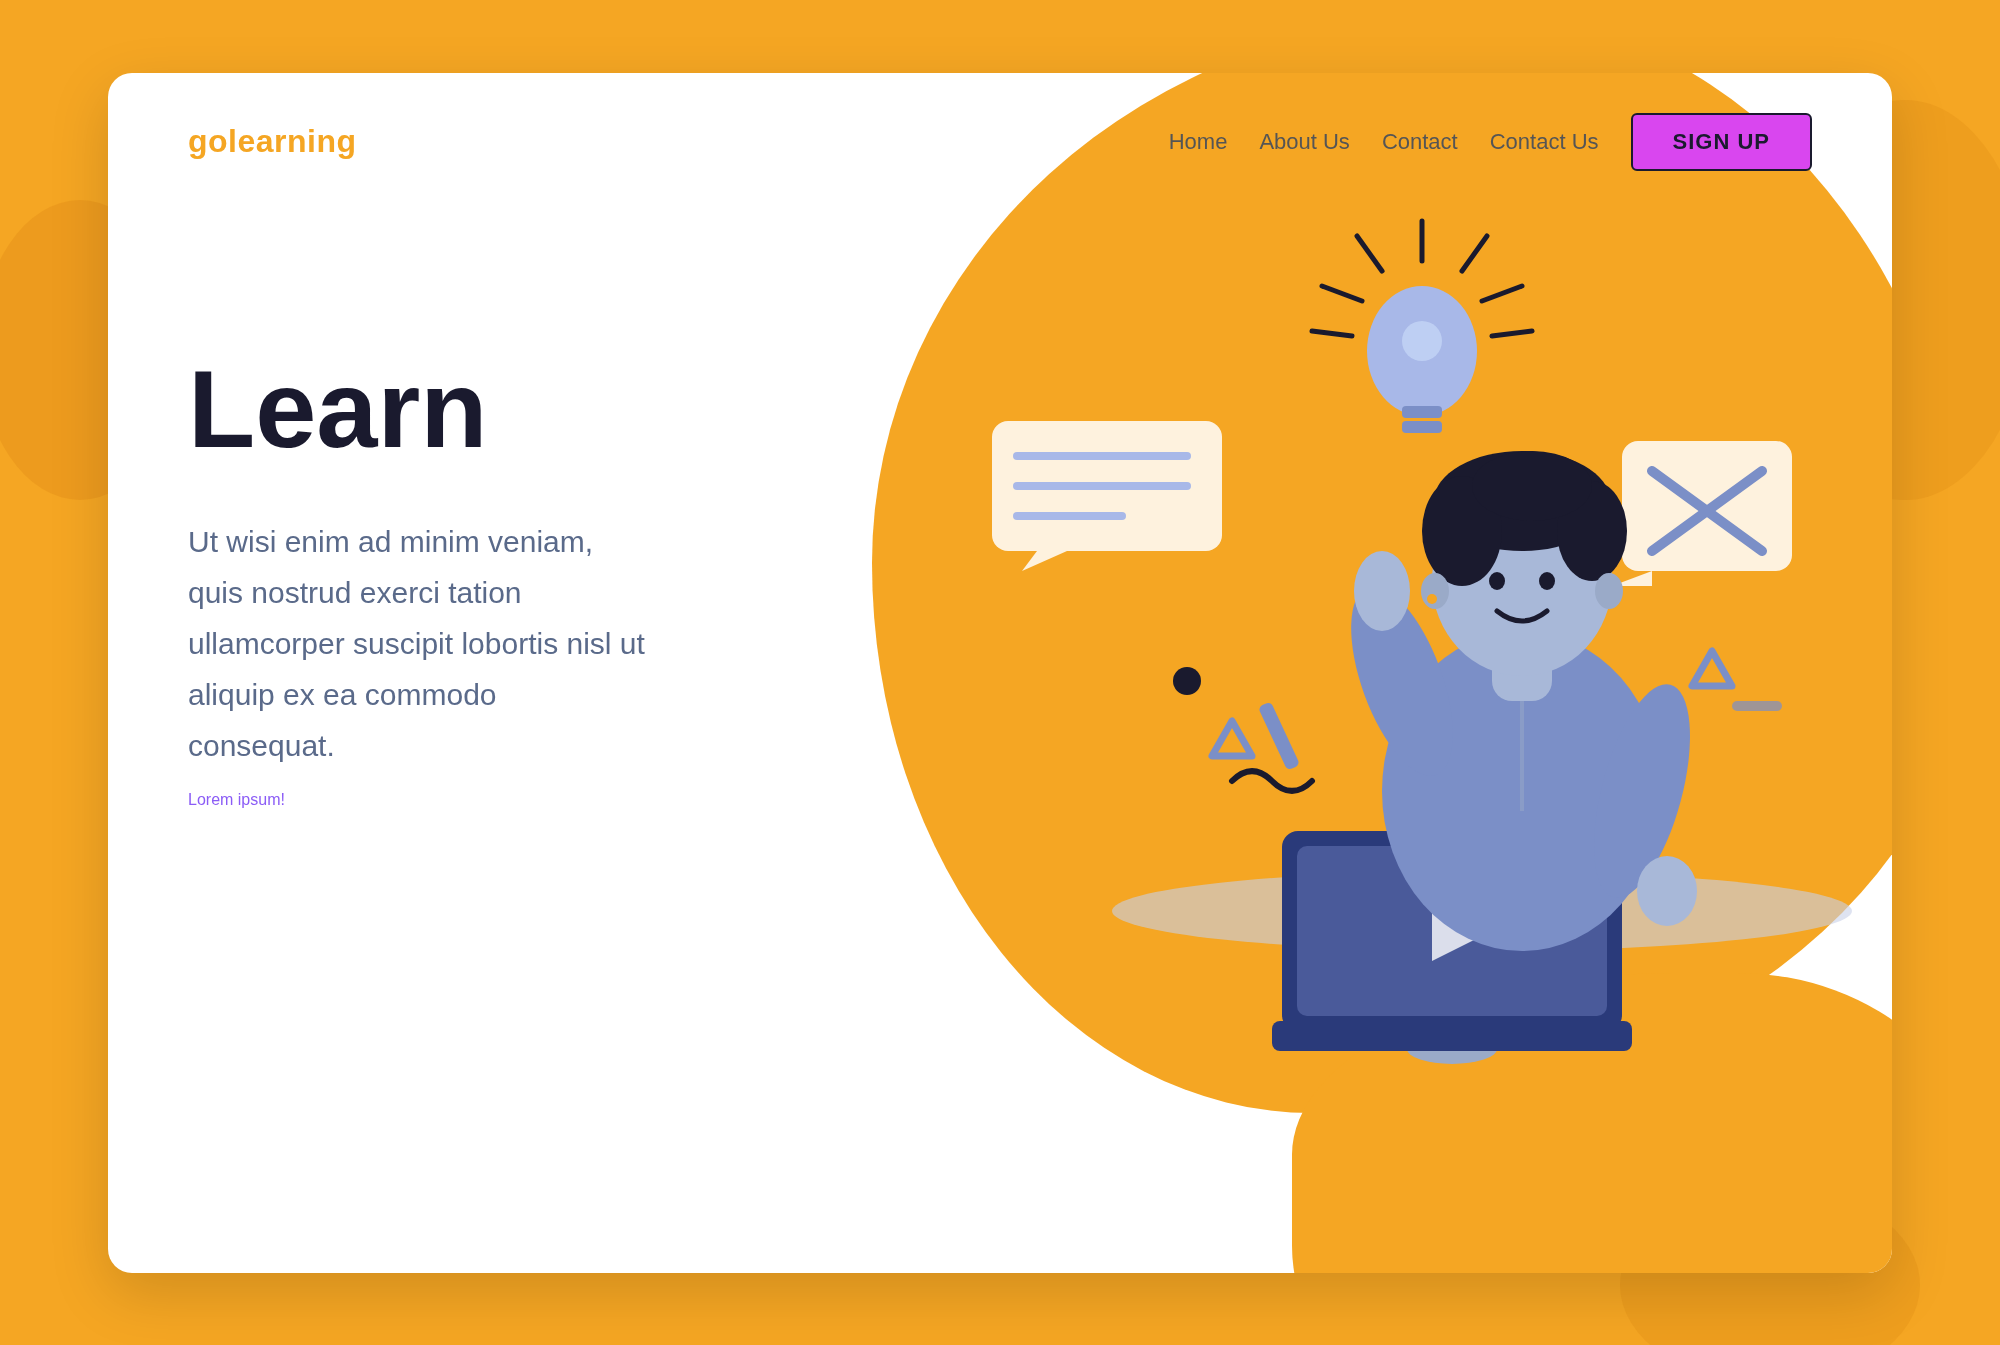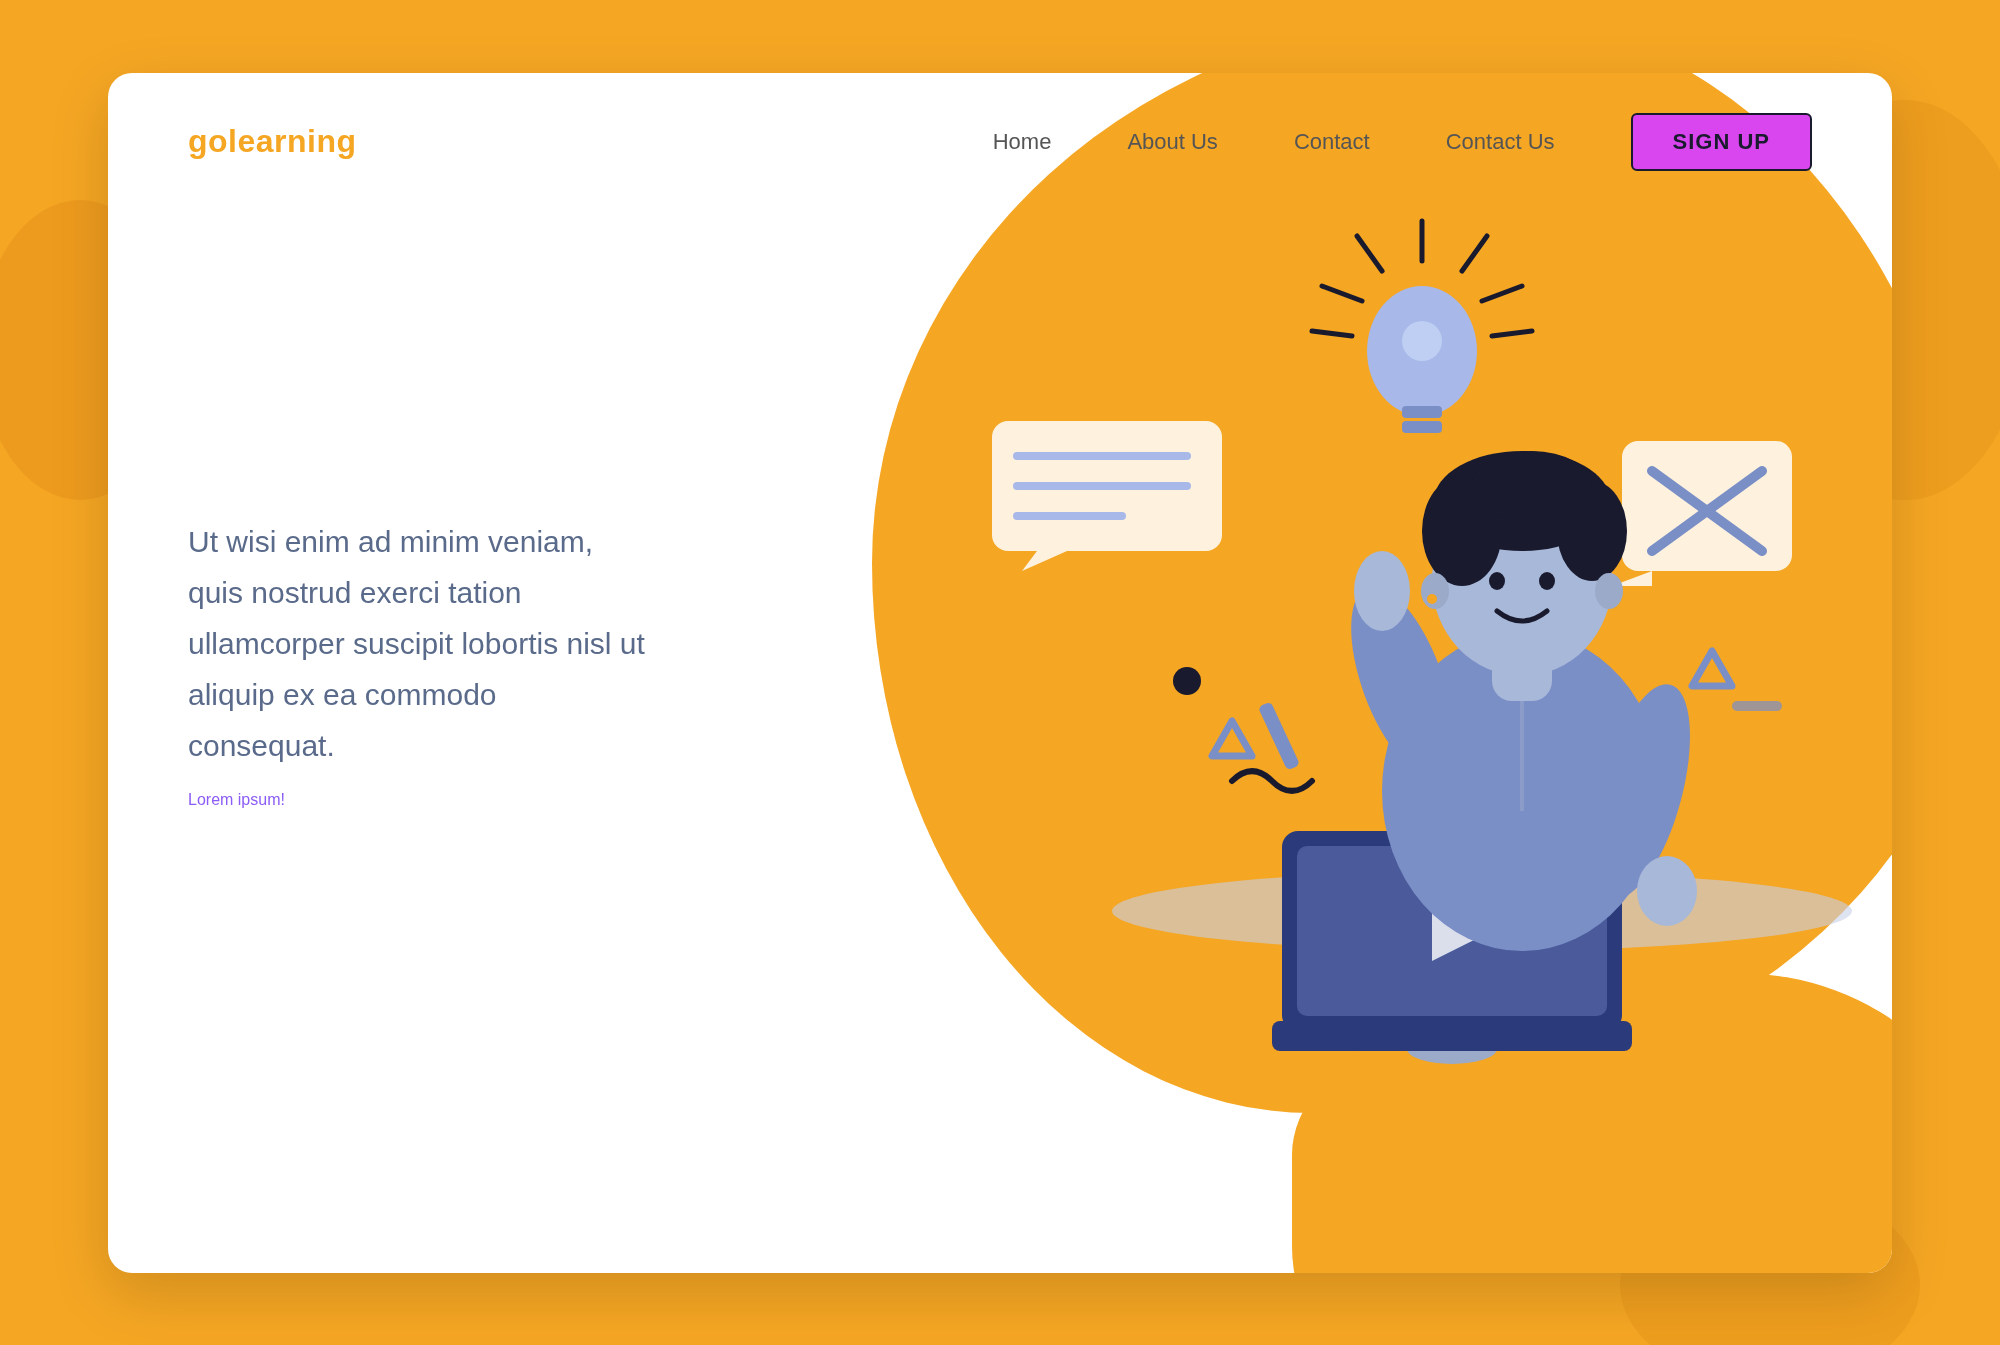--- a/index.html
+++ b/index.html
@@ -99,21 +99,21 @@
     .logo {
       font-size: 32px;
       font-weight: 700;
       color: #F5A623;
       letter-spacing: 0.5px;
     }
 
     .nav-links {
       display: flex;
       align-items: center;
-      gap: 76px;
+      gap: 32px;
       justify-content: flex-end;
     }
 
     .nav-link {
       font-size: 22px;
       color: #555;
       text-decoration: none;
       cursor: pointer;
     }
 
@@ -224,21 +224,21 @@
       <a class="nav-link">About Us</a>
       <a class="nav-link">Contact</a>
       <a class="nav-link">Contact Us</a>
       <button class="signup-btn">SIGN UP</button>
     </div>
   </nav>
 
   <div class="hero">
     <div class="hero-left">
       <h1 class="hero-title">
-        <br>
+        <span>Learn</span><br>
       </h1>
       <p class="hero-desc">Ut wisi enim ad minim veniam, quis nostrud exerci tation ullamcorper suscipit lobortis nisl ut aliquip ex ea commodo consequat.</p>
       <p class="hero-lorem">Lorem ipsum!</p>
     </div>
 
     <div class="hero-right">
 
       <svg class="illustration-svg" viewBox="0 0 1000 900" xmlns="http://www.w3.org/2000/svg">
 
         <rect x="100" y="230" width="230" height="130" rx="16" fill="white" opacity="0.85"></rect>

